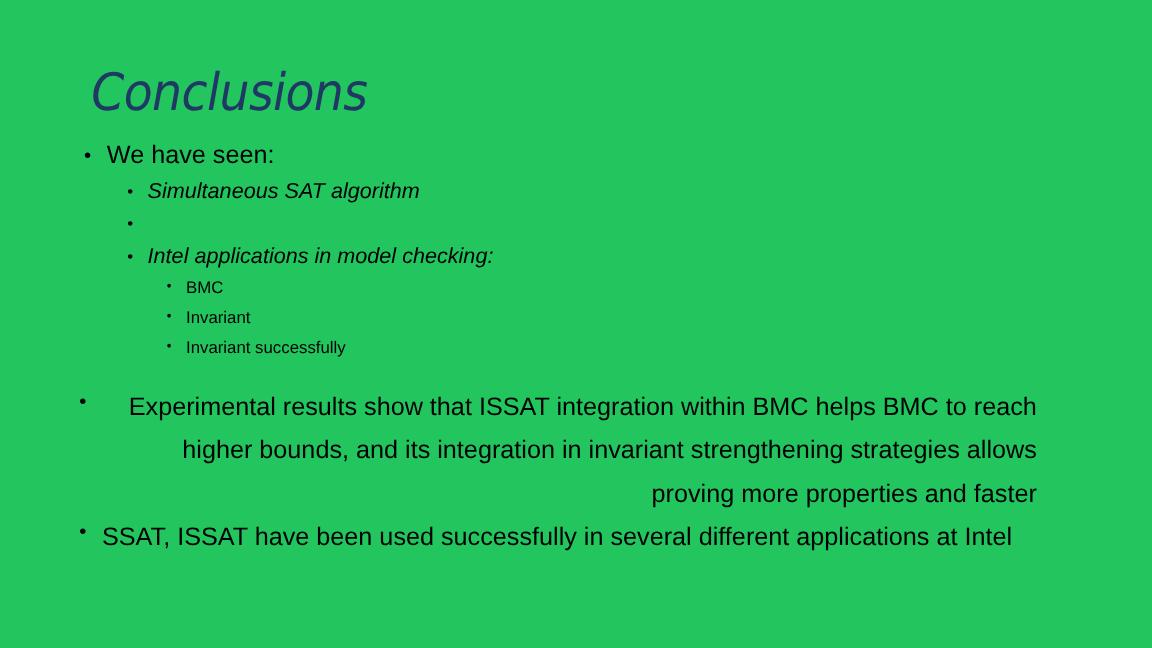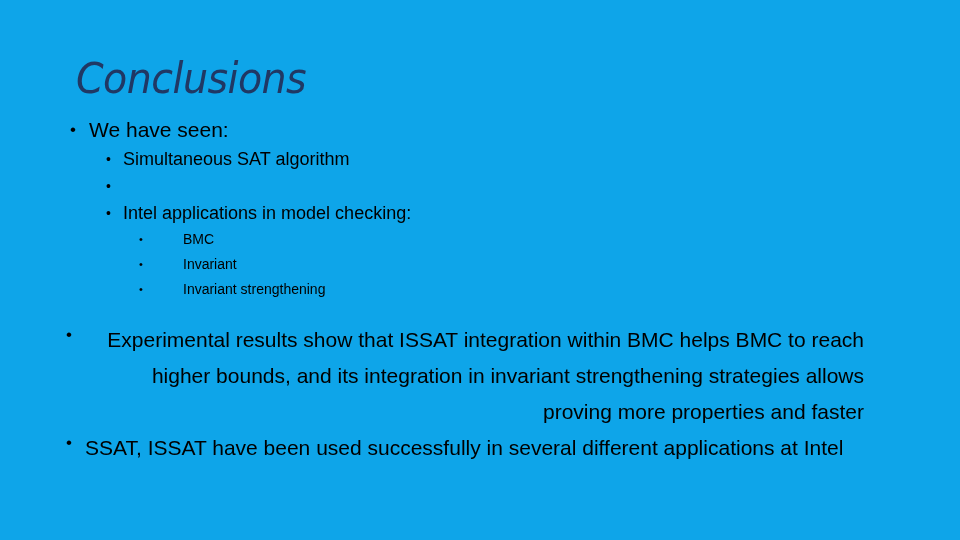--- a/index.html
+++ b/index.html
@@ -11,21 +11,21 @@
     height: 540px;
     background: #ffffff;
     font-family: "Liberation Sans", sans-serif;
     overflow: hidden;
   }
 
   #slide {
     position: relative;
     width: 960px;
     height: 540px;
-    background: #0ea5e9;
+    background: #22c55e;
   }
 
   
   #slide-title {
     position: absolute;
     left: 76px;
     top: 54px;
     font-family: "DejaVu Sans", "Liberation Sans", sans-serif;
     font-size: 43px;
     line-height: 48px;
@@ -85,36 +85,36 @@
     font-size: 18px;
     line-height: 27px;
   }
   .lvl2 .bullet-mark {
     width: 17px;
     font-size: 14px;
     line-height: 27px;
   }
   .lvl2 .bullet-text {
     line-height: 27px;
+    font-style: italic;
   }
 
   
   .lvl3 {
     padding-left: 139px;
     font-size: 14px;
     line-height: 25px;
   }
   .lvl3 .bullet-mark {
     width: 16px;
     font-size: 11px;
     line-height: 25px;
   }
   .lvl3 .bullet-text {
     line-height: 25px;
-    margin-left: 28px;
   }
 
   
   #para-group {
     margin-top: 20px;
     padding-left: 66px;
     padding-right: 96px;
   }
 
   .para-row {
@@ -169,21 +169,21 @@
         <span class="bullet-text">BMC</span>
       </div>
 
       <div class="bullet-row lvl3">
         <span class="bullet-mark">•</span>
         <span class="bullet-text">Invariant</span>
       </div>
 
       <div class="bullet-row lvl3">
         <span class="bullet-mark">•</span>
-        <span class="bullet-text">Invariant strengthening</span>
+        <span class="bullet-text">Invariant successfully</span>
       </div>
 
     </div>
 
     <div id="para-group">
 
       <div class="para-row">
         <span class="bullet-mark">•</span>
         <span class="bullet-text">Experimental results show that ISSAT integration within BMC helps BMC to reach higher bounds, and its integration in invariant strengthening strategies allows proving more properties and faster</span>
       </div>

